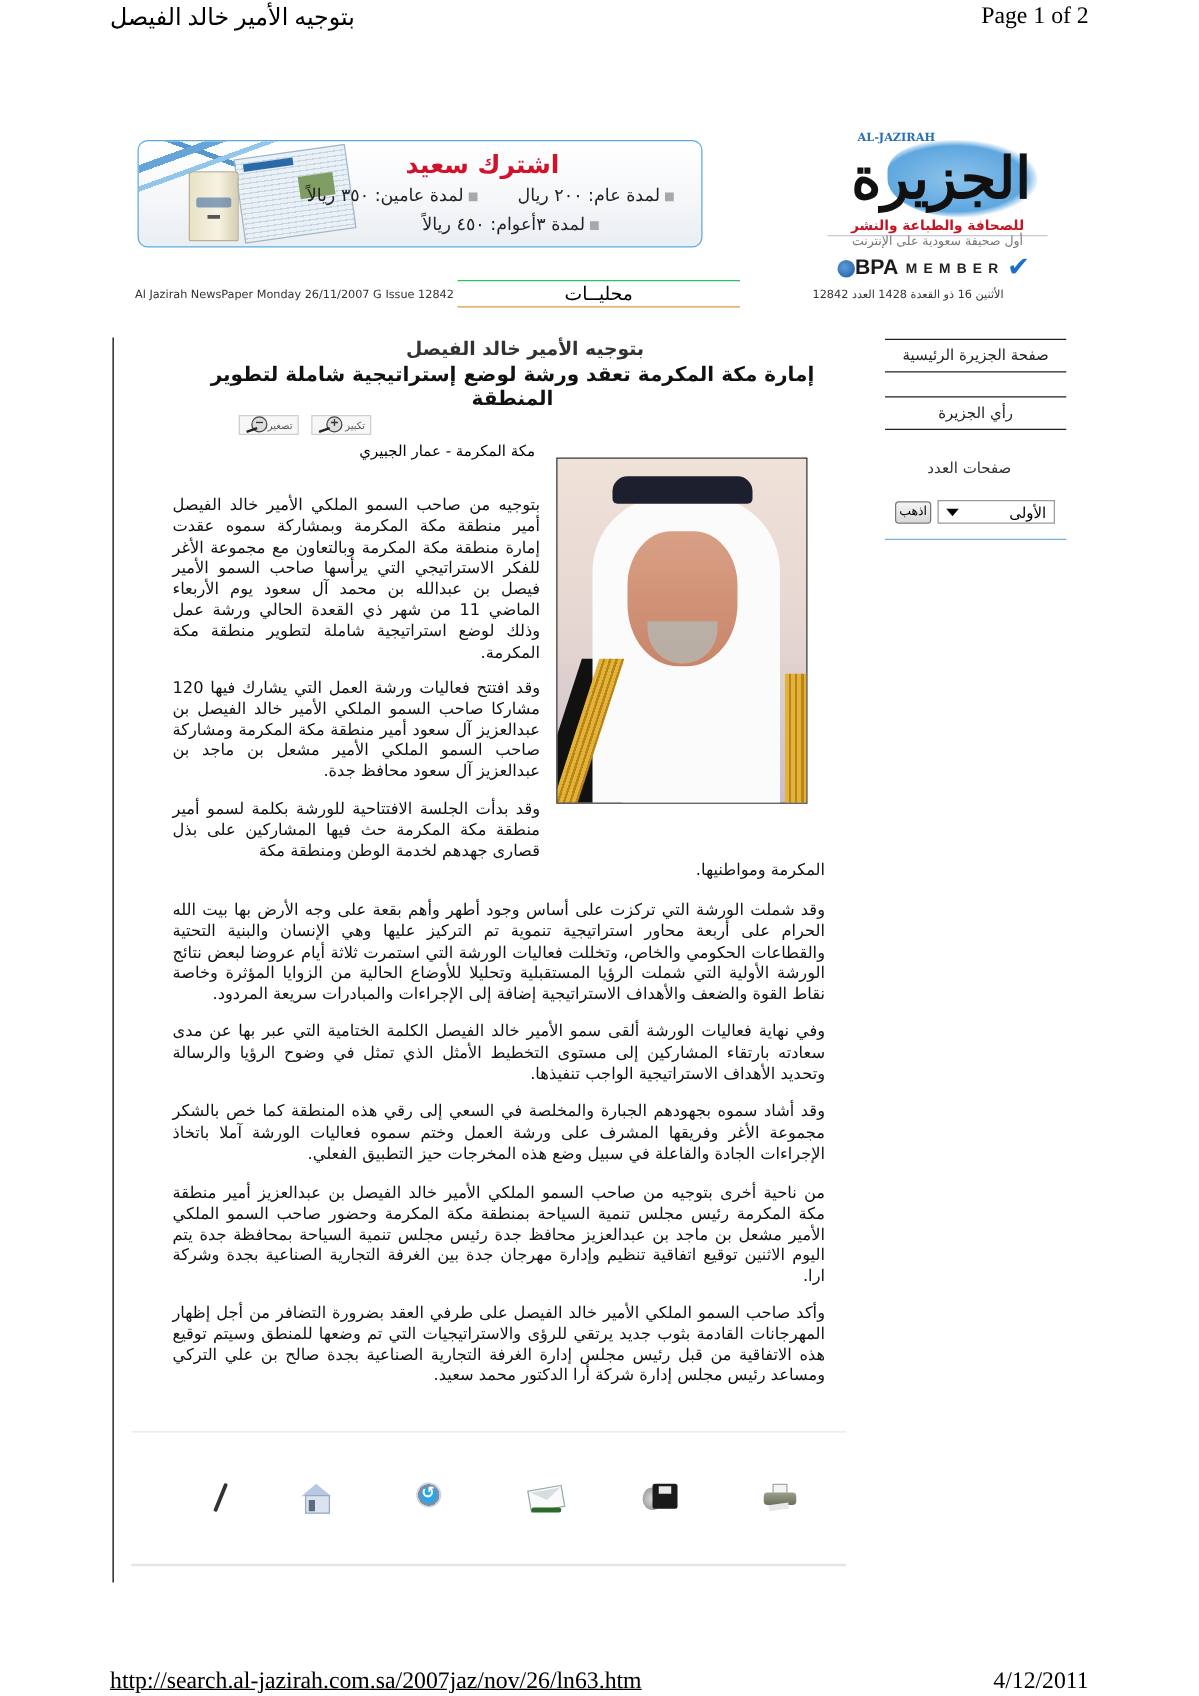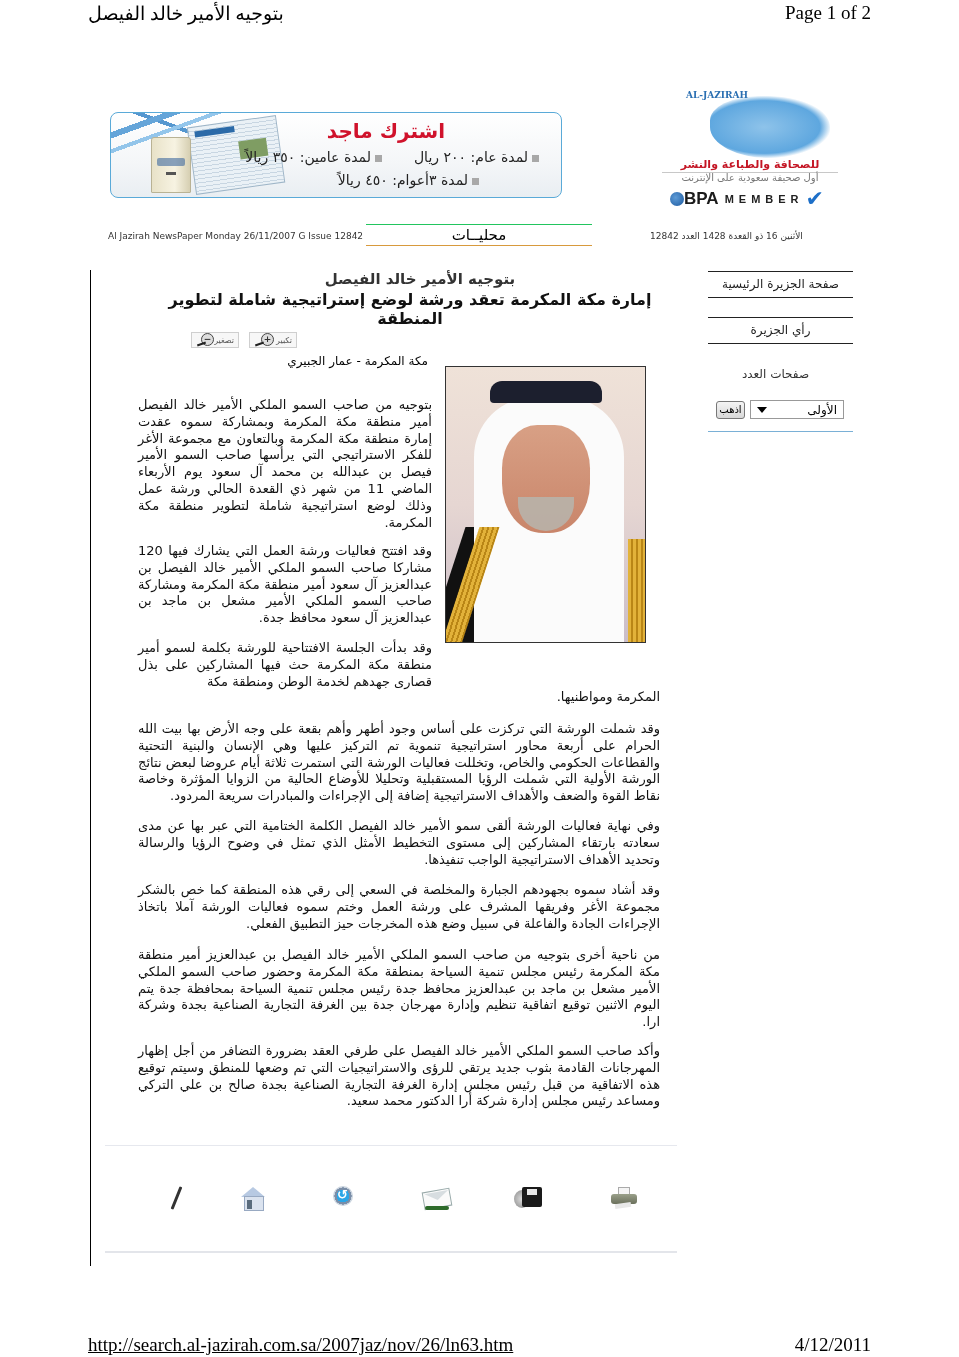--- a/index.html
+++ b/index.html
@@ -57,21 +57,21 @@
   }
   .banner-line {
     direction: rtl; font-size: 14px; color: #222; white-space: nowrap;
   }
   .banner-line1 { right: 22px; top: 36px; }
   .banner-line2 { right: 82px; top: 59px; }
   .bullet { display: inline-block; width: 7px; height: 7px; background: #a8a8a8; margin-left: 4px; vertical-align: middle; }
   .gap { display: inline-block; width: 32px; }
 
   
-  .logo { left: 650px; top: 88px; width: 196px; height: 120px; }
+  .logo { left: 650px; top: 104px; width: 196px; height: 120px; }
   .logo-map {
     left: 60px; top: 8px; width: 120px; height: 62px;
     background: radial-gradient(ellipse at 45% 50%, #8ec3ea 0%, #5ea7df 60%, transparent 72%);
     border-radius: 40% 50% 45% 50%;
   }
   .logo-latin { left: 36px; top: 2px; font-size: 9px; font-weight: bold; color: #2a6fb2; font-family: "DejaVu Serif", serif; }
   .logo-arabic {
     left: 18px; top: 6px; width: 170px; text-align: center; font-size: 46px; font-weight: bold;
     color: #111; direction: rtl; font-family: "DejaVu Serif", serif; line-height: 64px;
   }
@@ -188,32 +188,33 @@
 <div class="abs banner">
   <div class="abs banner-stripes"></div>
   <div class="abs newspaper">
     <div class="abs newspaper-mast"></div>
     <div class="abs newspaper-photo"></div>
   </div>
   <div class="abs mailbox">
     <div class="abs mailbox-label"></div>
     <div class="abs mailbox-slot"></div>
   </div>
-  <div class="abs banner-title">اشترك ماجد</div>
+  <div class="abs banner-title">اشترك سعيد</div>
   <div class="abs banner-line banner-line1">
     <span class="bullet"></span><span>لمدة عام: ٢٠٠ ريال</span><span class="gap"></span><span class="bullet"></span><span>لمدة عامين: ٣٥٠ ريالاً</span>
   </div>
   <div class="abs banner-line banner-line2">
     <span class="bullet"></span><span>لمدة ٣أعوام: ٤٥٠ ريالاً</span>
   </div>
 </div>
 
 <div class="abs logo">
   <div class="abs logo-map"></div>
   <div class="abs logo-latin">AL-JAZIRAH</div>
+  <div class="abs logo-arabic">الجزيرة</div>
   <div class="abs logo-tagline1">للصحافة والطباعة والنشر</div>
   <div class="abs logo-rule"></div>
   <div class="abs logo-tagline2">أول صحيفة سعودية على الإنترنت</div>
   <div class="abs bpa-badge">
     <span class="bpa-globe"></span><span class="bpa-text">BPA</span><span class="bpa-member">MEMBER</span><span class="bpa-check">✔</span>
   </div>
 </div>
 
 <div class="abs info-en">Al Jazirah NewsPaper Monday  26/11/2007 G Issue 12842</div>
 <div class="abs section-box">

